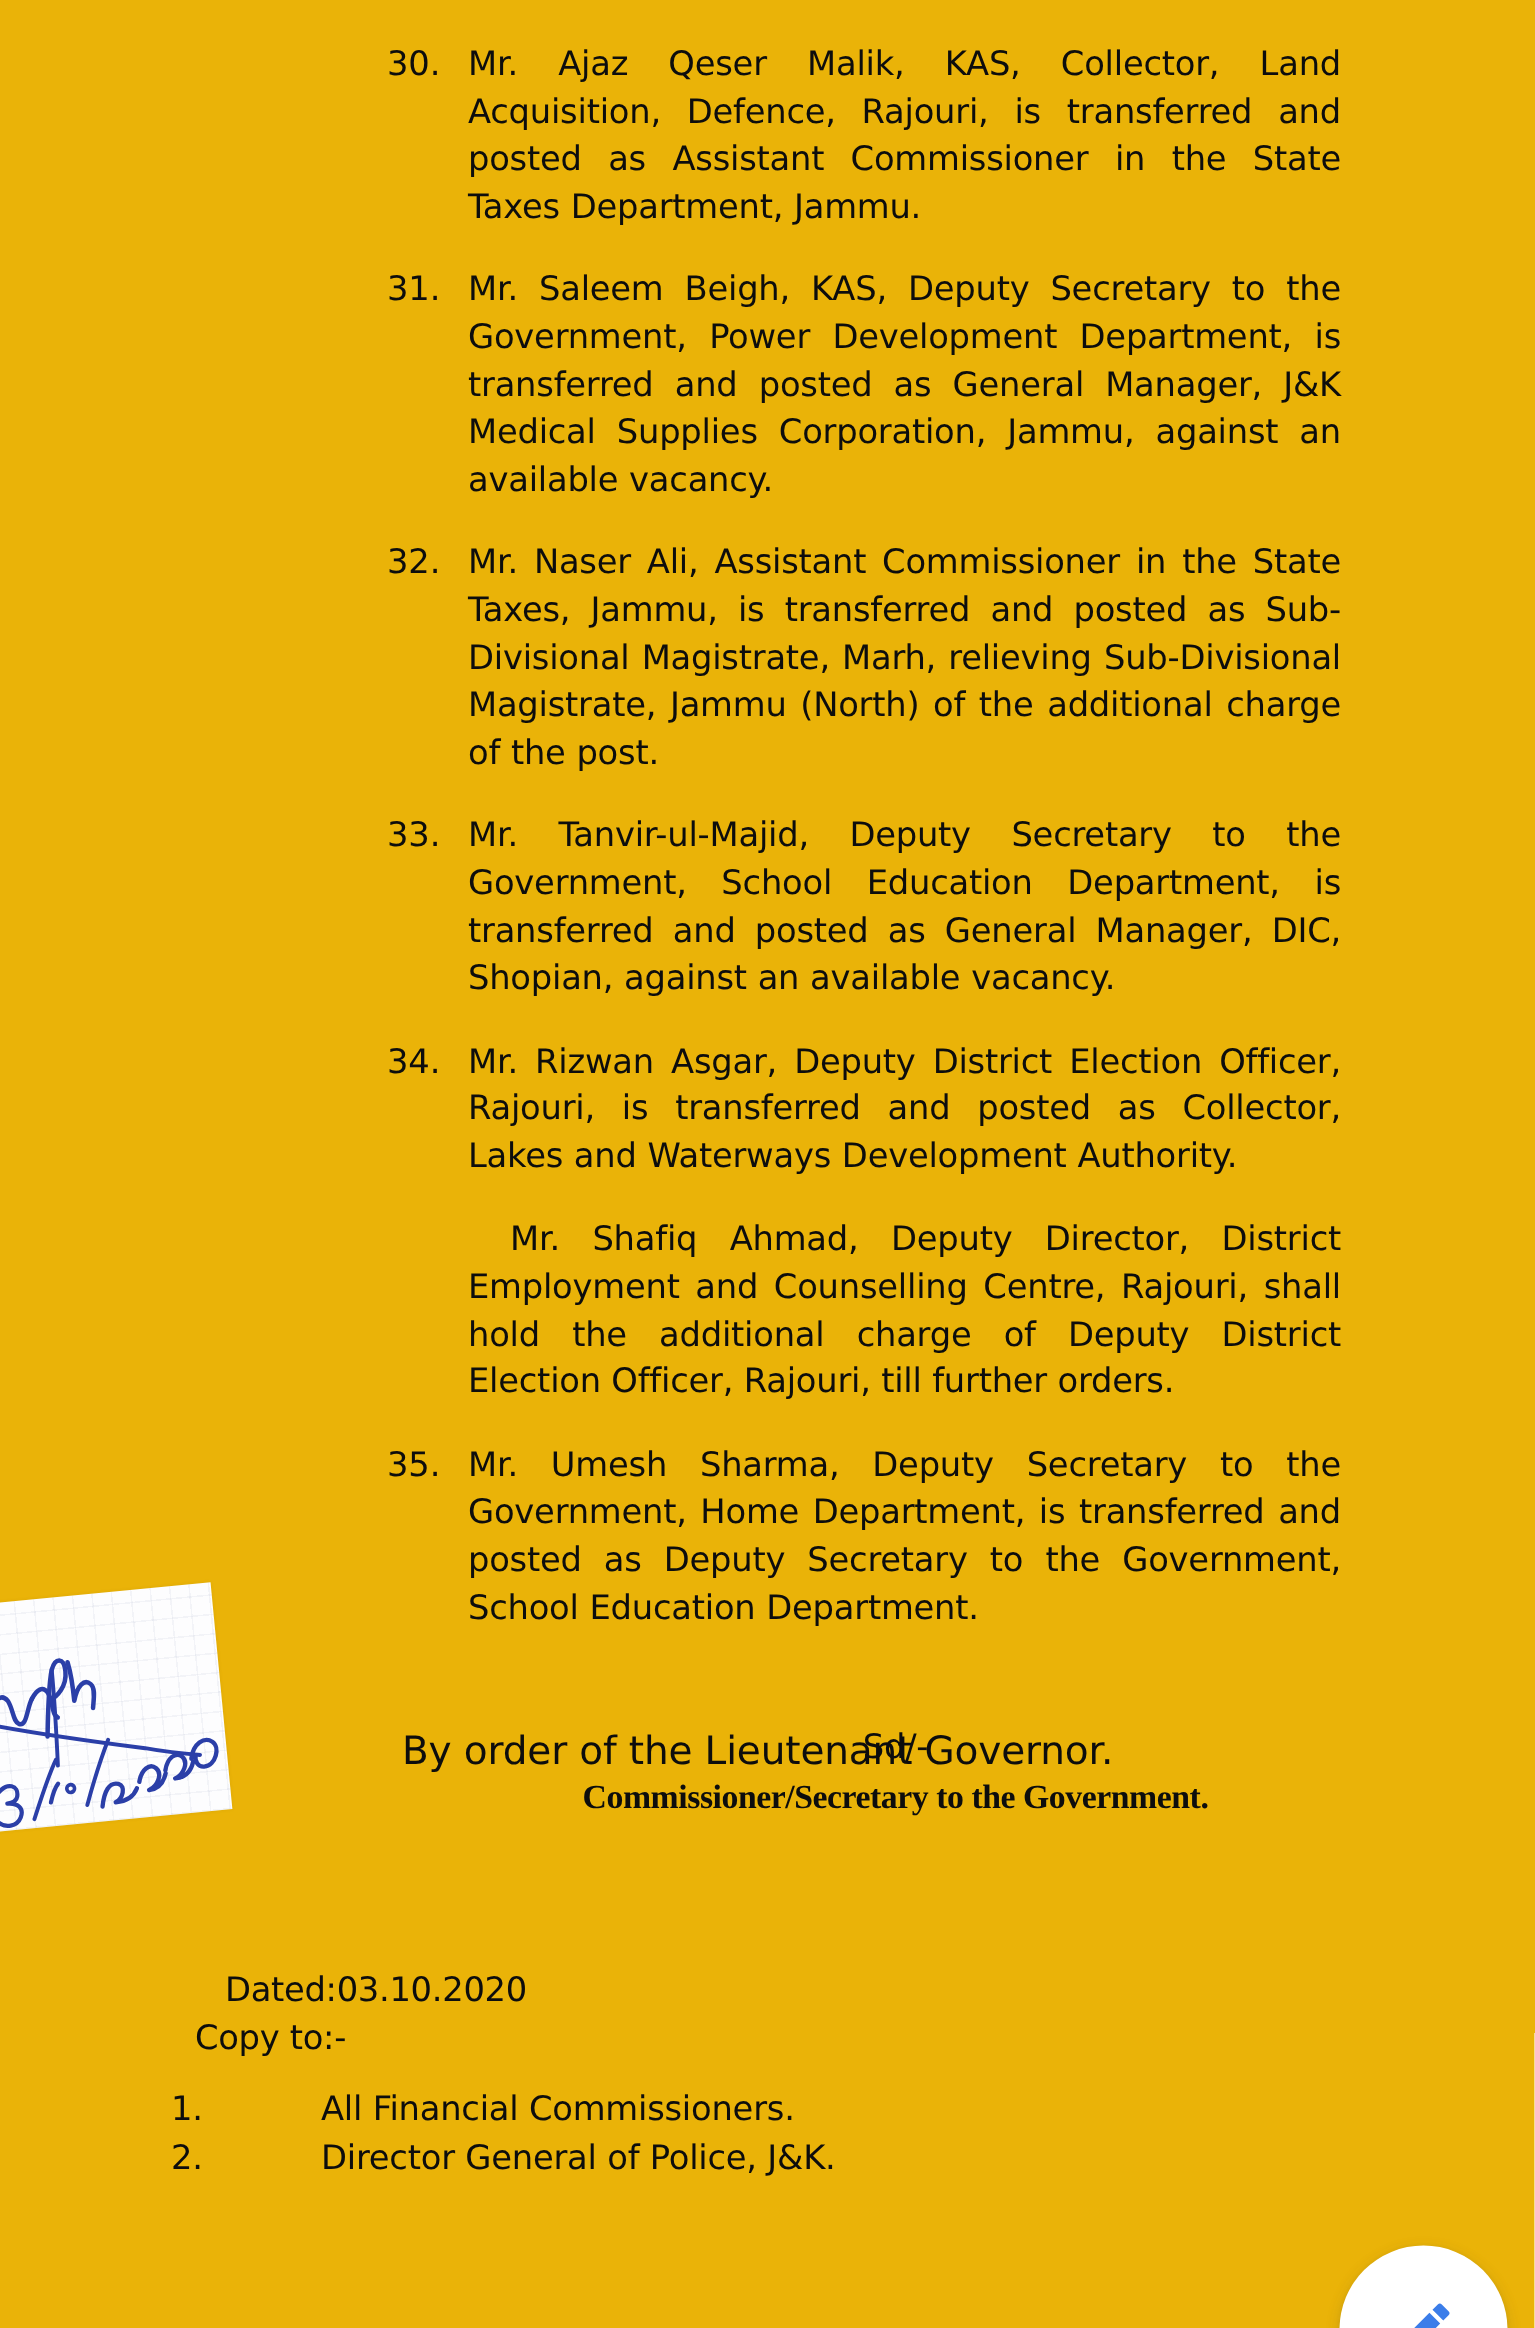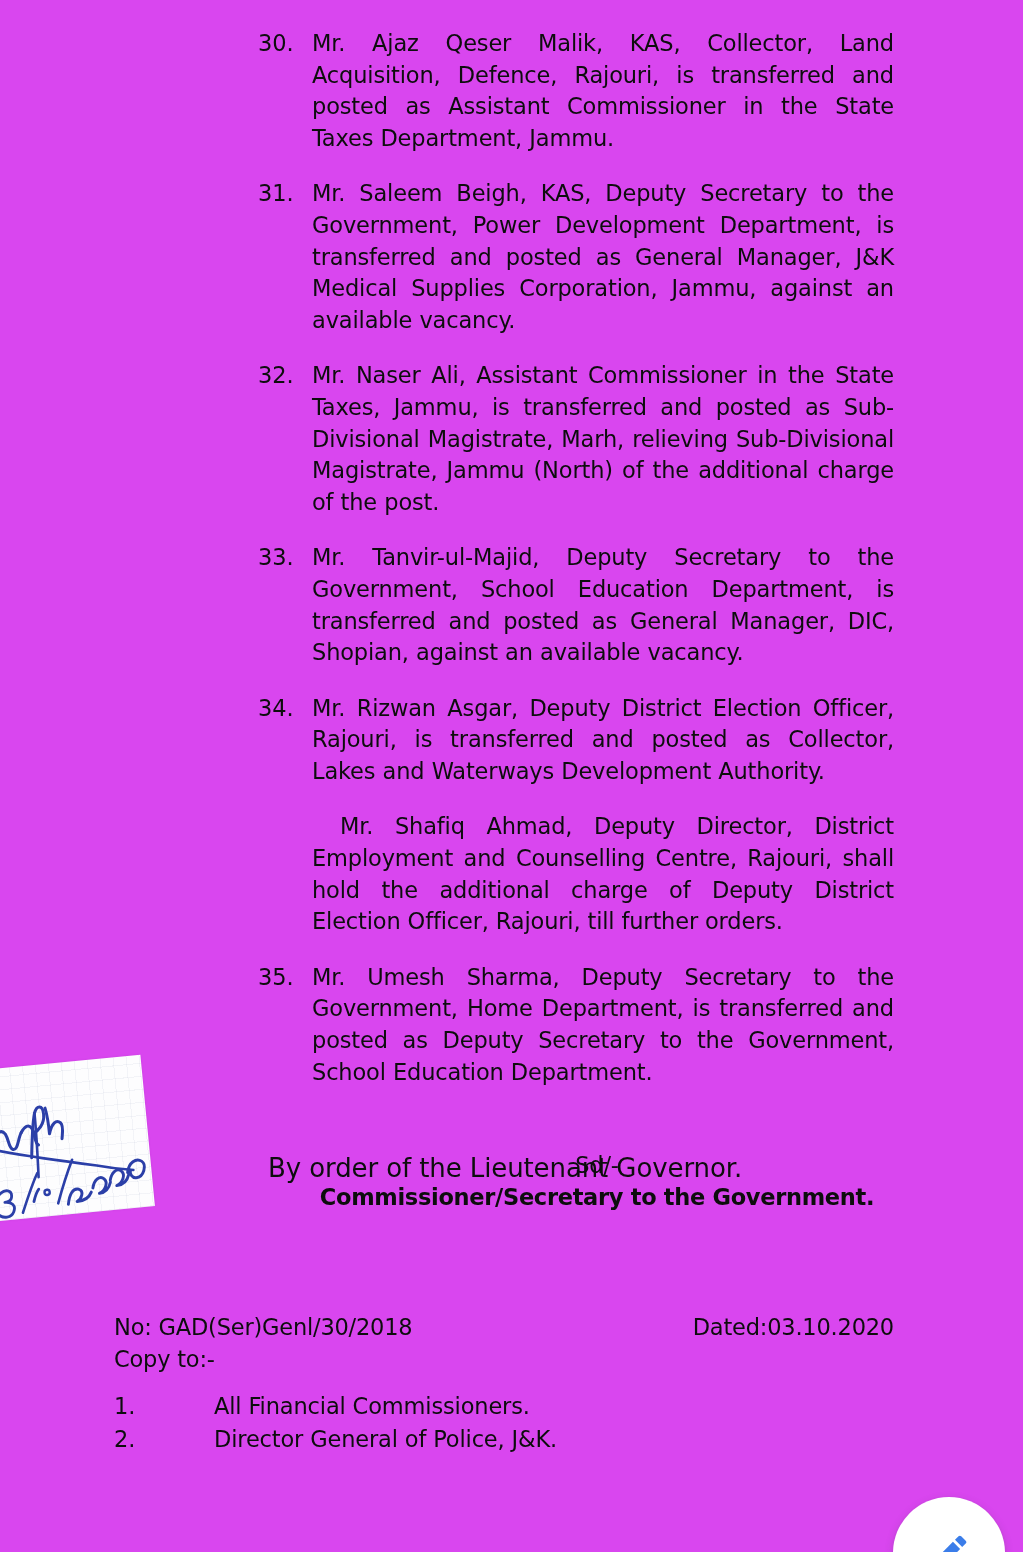--- a/index.html
+++ b/index.html
@@ -14,21 +14,21 @@
     overflow: hidden;
     font-family: "DejaVu Sans", sans-serif;
     color: #0d0d0d;
     -webkit-font-smoothing: antialiased;
   }
 
   
   #page {
     position: absolute;
     inset: 0;
-    background: #d946ef;
+    background: #eab308;
   }
 
   
   .clause-list {
     position: absolute;
     left: 258px;
     top: 28px;
     width: 636px;
   }
   .clause {
@@ -93,40 +93,41 @@
   .sign-sd {
     display: block;
   }
   .sign-name {
     display: block;
   }
   .sign-desig {
     display: block;
     font-weight: bold;
     letter-spacing: -0.3px;
+    font-family: Liberation Serif, serif;
   }
 
   
   .ref-row {
     position: absolute;
     left: 114px;
     top: 1312px;
     width: 780px;
     display: flex;
     justify-content: space-between;
     font-size: 22.5px;
     line-height: 31.6px;
     letter-spacing: -0.2px;
   }
   .ref-no { white-space: nowrap; }
   .ref-date { white-space: nowrap; margin-left: 36px; }
 
   .copy-to {
     position: absolute;
-    left: 114px;
+    left: 130px;
     top: 1344px;
     font-size: 22.5px;
     line-height: 31.6px;
     letter-spacing: -0.2px;
     white-space: nowrap;
   }
 
   
   .copy-list {
     position: absolute;
@@ -234,21 +235,20 @@
   </div>
 
   <div class="by-order">By order of the Lieutenant Governor.</div>
 
   <div class="sign-block">
     <span class="sign-sd">Sd/-</span>
     <span class="sign-desig">Commissioner/Secretary to the Government.</span>
   </div>
 
   <div class="ref-row">
-    <span class="ref-no">No: GAD(Ser)Genl/30/2018</span>
     <span class="ref-date">Dated:03.10.2020</span>
   </div>
 
   <div class="copy-to">Copy to:-</div>
 
   <div class="copy-list">
     <div class="copy-item">
       <span class="copy-item-num">1.</span>
       <span class="copy-item-text">All Financial Commissioners.</span>
     </div>

